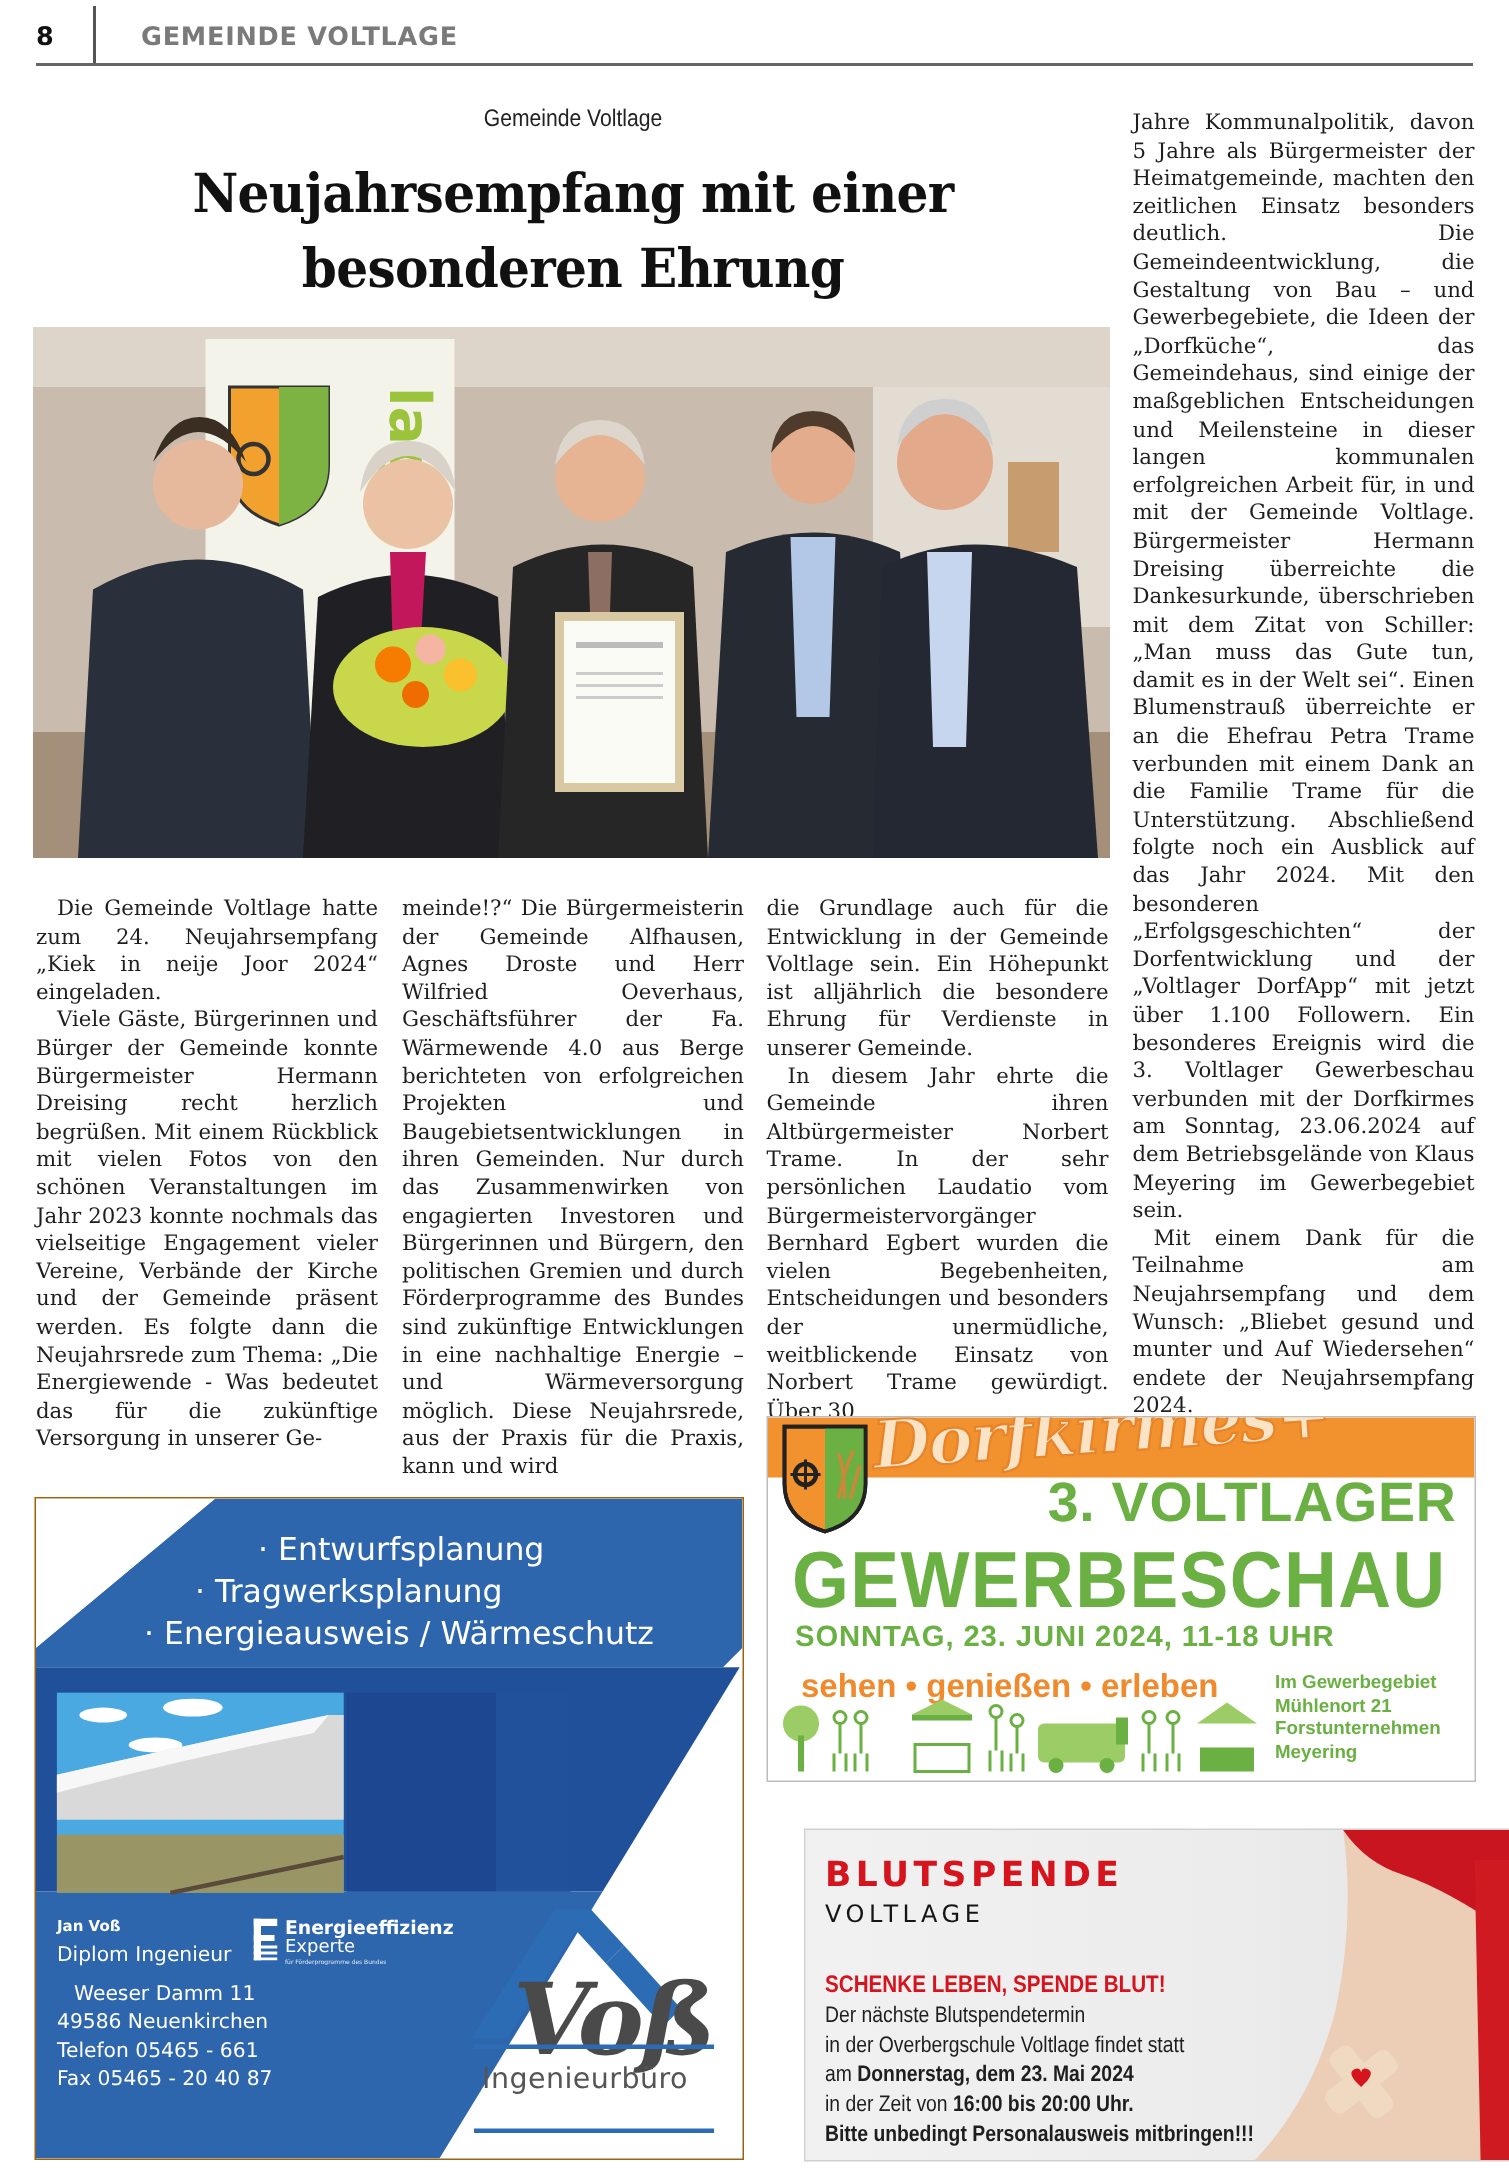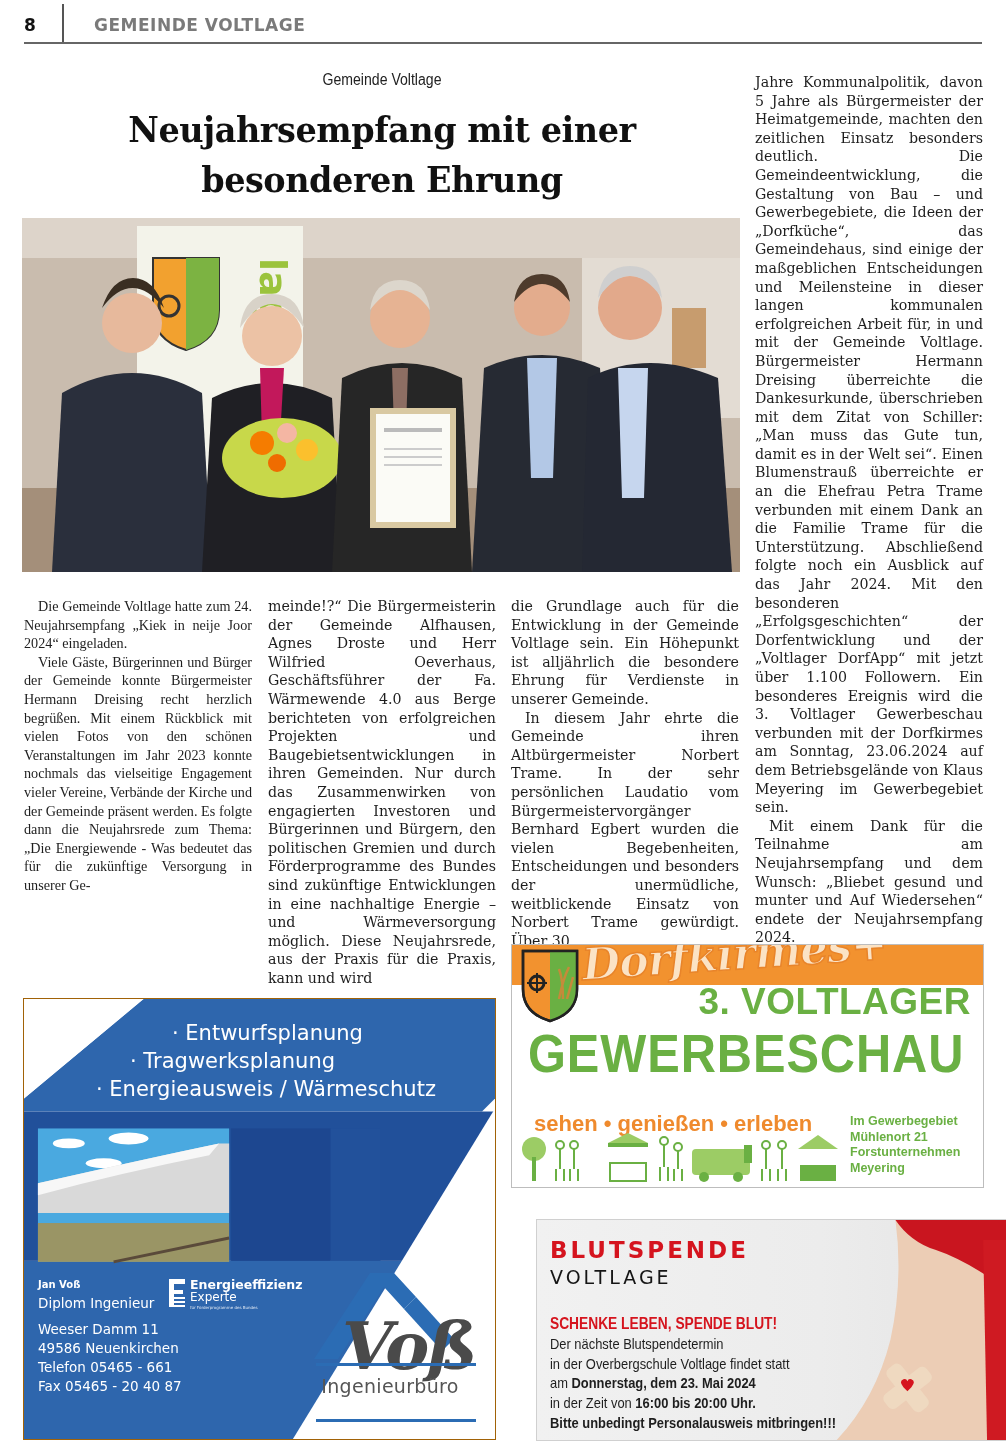--- a/index.html
+++ b/index.html
@@ -17,33 +17,33 @@
   .headline { position: absolute; left: 22px; width: 720px; top: 104px; text-align: center; font-family: "DejaVu Serif", serif; font-size: 36px; line-height: 50px; color: #111; letter-spacing: -0.5px; transform: scaleX(0.93); }
 
   
   .photo { position: absolute; left: 22px; top: 218px; width: 718px; height: 354px; overflow: hidden; background: linear-gradient(180deg, #cfc4b8 0%, #bfb3a4 55%, #9c8d7d 100%); }
   .photo svg { width: 100%; height: 100%; display: block; }
 
   
   .col { position: absolute; font-family: "DejaVu Serif", serif; font-size: 14.2px; line-height: 18.6px; text-align: justify; color: #1e1e1e; hyphens: manual; }
   .col p { text-indent: 14px; }
   .col p.noind { text-indent: 0; }
-  .col1 { left: 24px; top: 597px; width: 228px; font-family: Liberation Serif, serif; }
+  .col1 { left: 24px; top: 597px; width: 228px; }
   .col2 { left: 268px; top: 597px; width: 228px; }
   .col3 { left: 511px; top: 597px; width: 228px; }
   .col4 { left: 755px; top: 73px; width: 228px; }
 
   
   .ad-voss { position: absolute; left: 23px; top: 998px; width: 473px; height: 442px; background: #ffffff; border: 1px solid #a16207; overflow: hidden; }
   .voss-bg { position: absolute; inset: 0; }
   .voss-services { position: absolute; left: 0; top: 20px; width: 473px; font-family: "DejaVu Sans", sans-serif; color: #ffffff; font-size: 21px; line-height: 28px; }
   .voss-services div { position: absolute; white-space: nowrap; }
   .voss-contact { position: absolute; left: 14px; top: 276px; color: #ffffff; font-family: "DejaVu Sans", sans-serif; font-size: 13.5px; line-height: 19px; }
   .voss-name { font-weight: bold; font-size: 10px; }
-  .voss-addr { margin-top: 7px; }
+  .voss-addr { margin-top: 7px; text-align: center; }
   .ee-logo { position: absolute; left: 145px; top: 278px; color: #fff; font-family: "DejaVu Sans", sans-serif; }
   .ee-mark { position: absolute; left: 0; top: 2px; width: 16px; height: 28px; }
   .ee-t1 { position: absolute; left: 21px; top: 0; font-weight: bold; font-size: 12.5px; white-space: nowrap; }
   .ee-t2 { position: absolute; left: 21px; top: 13px; font-size: 12px; white-space: nowrap; }
   .ee-t3 { position: absolute; left: 21px; top: 28px; font-size: 4px; white-space: nowrap; opacity: 0.85; }
   .voss-logo { position: absolute; left: 280px; top: 268px; width: 185px; height: 170px; }
   .voss-wordmark { position: absolute; left: 38px; top: 40px; font-family: "DejaVu Serif", serif; font-style: italic; font-weight: bold; font-size: 66px; color: #4a4a4a; letter-spacing: -2px; }
   .voss-sub { position: absolute; left: 0; width: 172px; top: 108px; text-align: center; font-family: "DejaVu Sans", sans-serif; font-size: 19px; color: #555; letter-spacing: 0.3px; }
   .voss-line1 { position: absolute; left: 12px; top: 96px; width: 160px; height: 3px; background: #2b6cb4; }
   .voss-line2 { position: absolute; left: 12px; top: 152px; width: 160px; height: 3px; background: #2b6cb4; }
@@ -57,21 +57,21 @@
   .k-l2 { position: absolute; left: 16px; top: 78px; width: 448px; font-family: "Liberation Sans", sans-serif; font-weight: bold; font-size: 53px; color: #6ab043; letter-spacing: 1px; white-space: nowrap; transform: scaleX(0.92); transform-origin: left; }
   .k-l3 { position: absolute; left: 18px; top: 135px; font-family: "Liberation Sans", sans-serif; font-weight: bold; font-size: 19.5px; color: #6ab043; letter-spacing: 0.6px; white-space: nowrap; }
   .k-tag { position: absolute; left: 22px; top: 166px; font-family: "Liberation Sans", sans-serif; font-weight: bold; font-size: 22px; color: #ef8a2d; white-space: nowrap; }
   .k-loc { position: absolute; left: 338px; top: 169px; font-family: "Liberation Sans", sans-serif; font-weight: bold; font-size: 12.5px; line-height: 15.5px; color: #6ab043; }
   .k-illus { position: absolute; left: 8px; top: 186px; width: 320px; height: 52px; }
 
   
   .ad-blut { position: absolute; left: 536px; top: 1219px; width: 473px; height: 222px; border: 1px solid #d0d0d0; overflow: hidden; background: linear-gradient(90deg, #f1f1f1 0%, #ececec 60%, #e4e4e4 100%); }
   .b-arm { position: absolute; inset: 0; }
   .b-title { position: absolute; left: 13px; top: 17px; font-family: "DejaVu Sans", sans-serif; font-weight: bold; font-size: 23px; letter-spacing: 3px; color: #d5141e; }
-  .b-sub { position: absolute; left: 13px; top: 46px; font-family: "DejaVu Sans", sans-serif; font-size: 19px; letter-spacing: 3px; color: #151515; }
+  .b-sub { position: absolute; left: 13px; top: 46px; font-family: "DejaVu Sans", sans-serif; font-size: 16px; letter-spacing: 3px; color: #151515; }
   .b-text { position: absolute; left: 13px; top: 94px; font-family: "Liberation Sans", sans-serif; font-size: 15px; line-height: 19.8px; color: #1e1e1e; transform: scaleX(0.86); transform-origin: left; white-space: nowrap; }
   .b-text .red { color: #d5141e; font-weight: bold; font-size: 16px; }
   .b-text b { font-weight: bold; }
 </style>
 </head>
 <body>
 
 <div class="page-num">8</div>
 <div class="head-vline"></div>
 <div class="head-title">GEMEINDE VOLTLAGE</div>
@@ -226,20 +226,21 @@
     <path d="M29 2 h27 v38 q0 24 -27 32 z" fill="#6ab043"></path>
     <path d="M2 2 h54 v38 q0 24 -27 32 q-27 -8 -27 -32 z" fill="none" stroke="#222" stroke-width="2.5"></path>
     <circle cx="16" cy="34" r="7" fill="none" stroke="#222" stroke-width="3"></circle>
     <line x1="16" y1="24" x2="16" y2="44" stroke="#222" stroke-width="2"></line>
     <line x1="6" y1="34" x2="26" y2="34" stroke="#222" stroke-width="2"></line>
     <path d="M38 50 q4 -20 10 -32 M42 50 q0 -20 -4 -30 M46 50 q4 -14 6 -22" stroke="#c58a3a" stroke-width="2.5" fill="none"></path>
   </svg>
   <div class="k-script">Dorfkirmes+</div>
   <div class="k-l1">3. VOLTLAGER</div>
   <div class="k-l2">GEWERBESCHAU</div>
+  <div class="k-l3">SONNTAG, 23. JUNI 2024, 11-18 UHR</div>
   <div class="k-tag">sehen • genießen • erleben</div>
   <div class="k-loc">
     <div>Im Gewerbegebiet</div>
     <div>Mühlenort 21</div>
     <div>Forstunternehmen</div>
     <div>Meyering</div>
   </div>
   <svg class="k-illus" viewBox="0 0 320 52">
     <g>
         <circle cx="14" cy="18" r="12" fill="#9ccc65"></circle>

